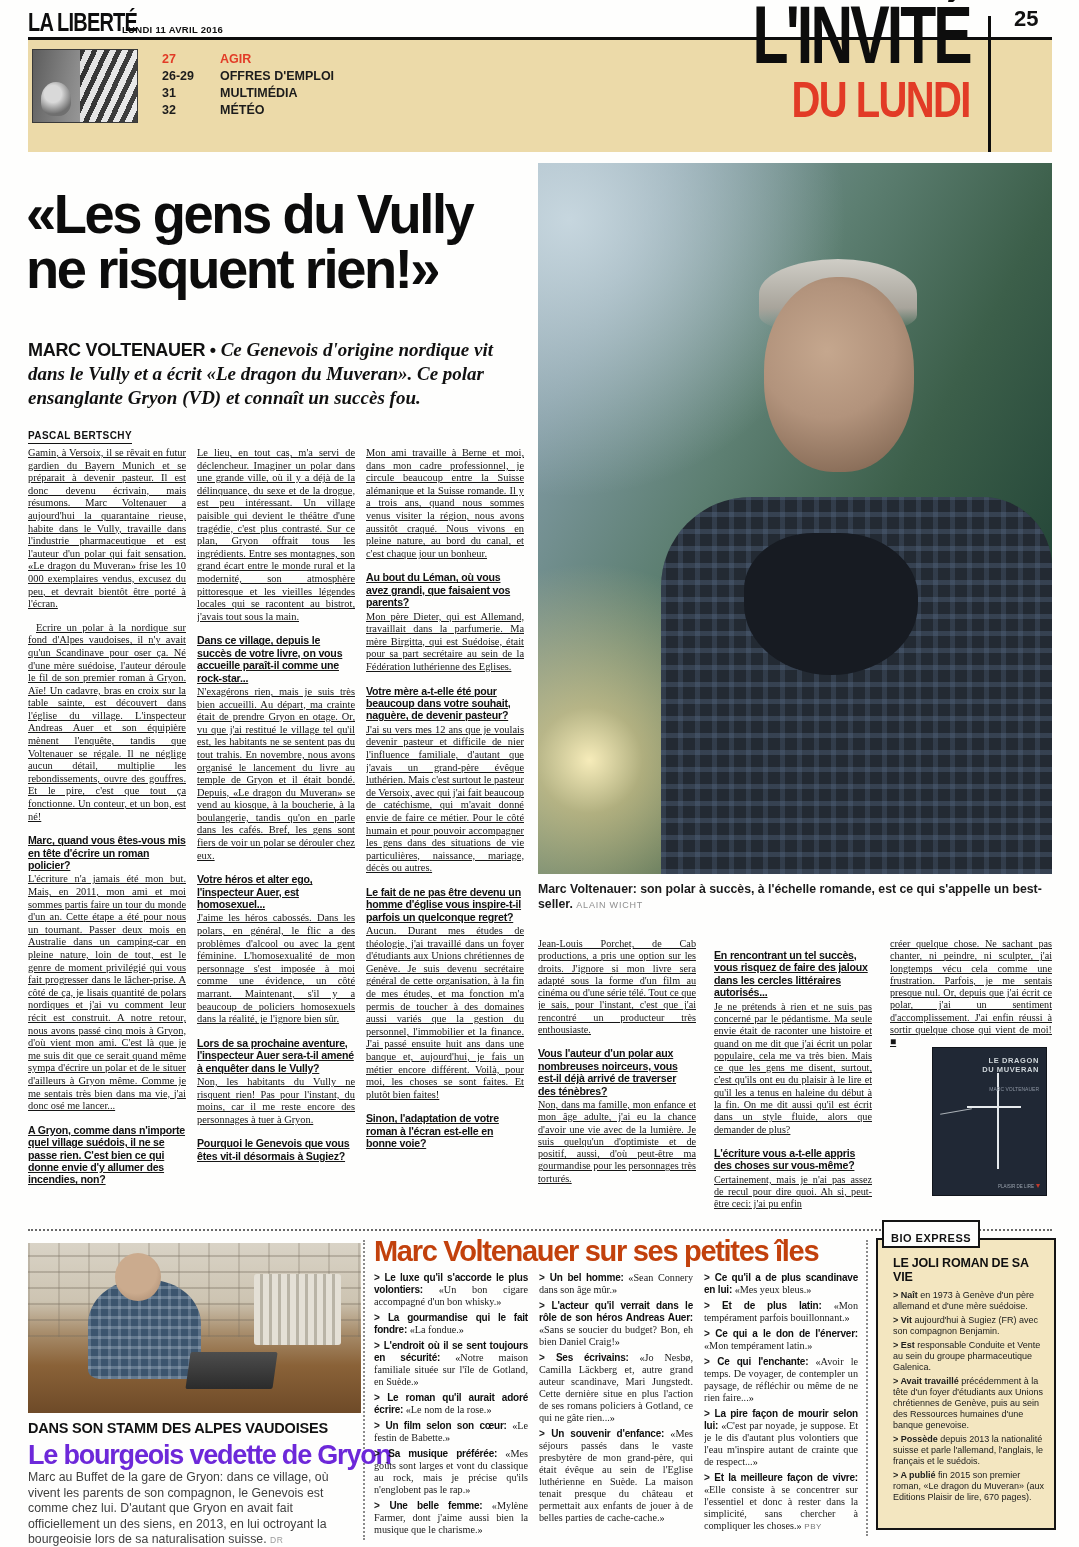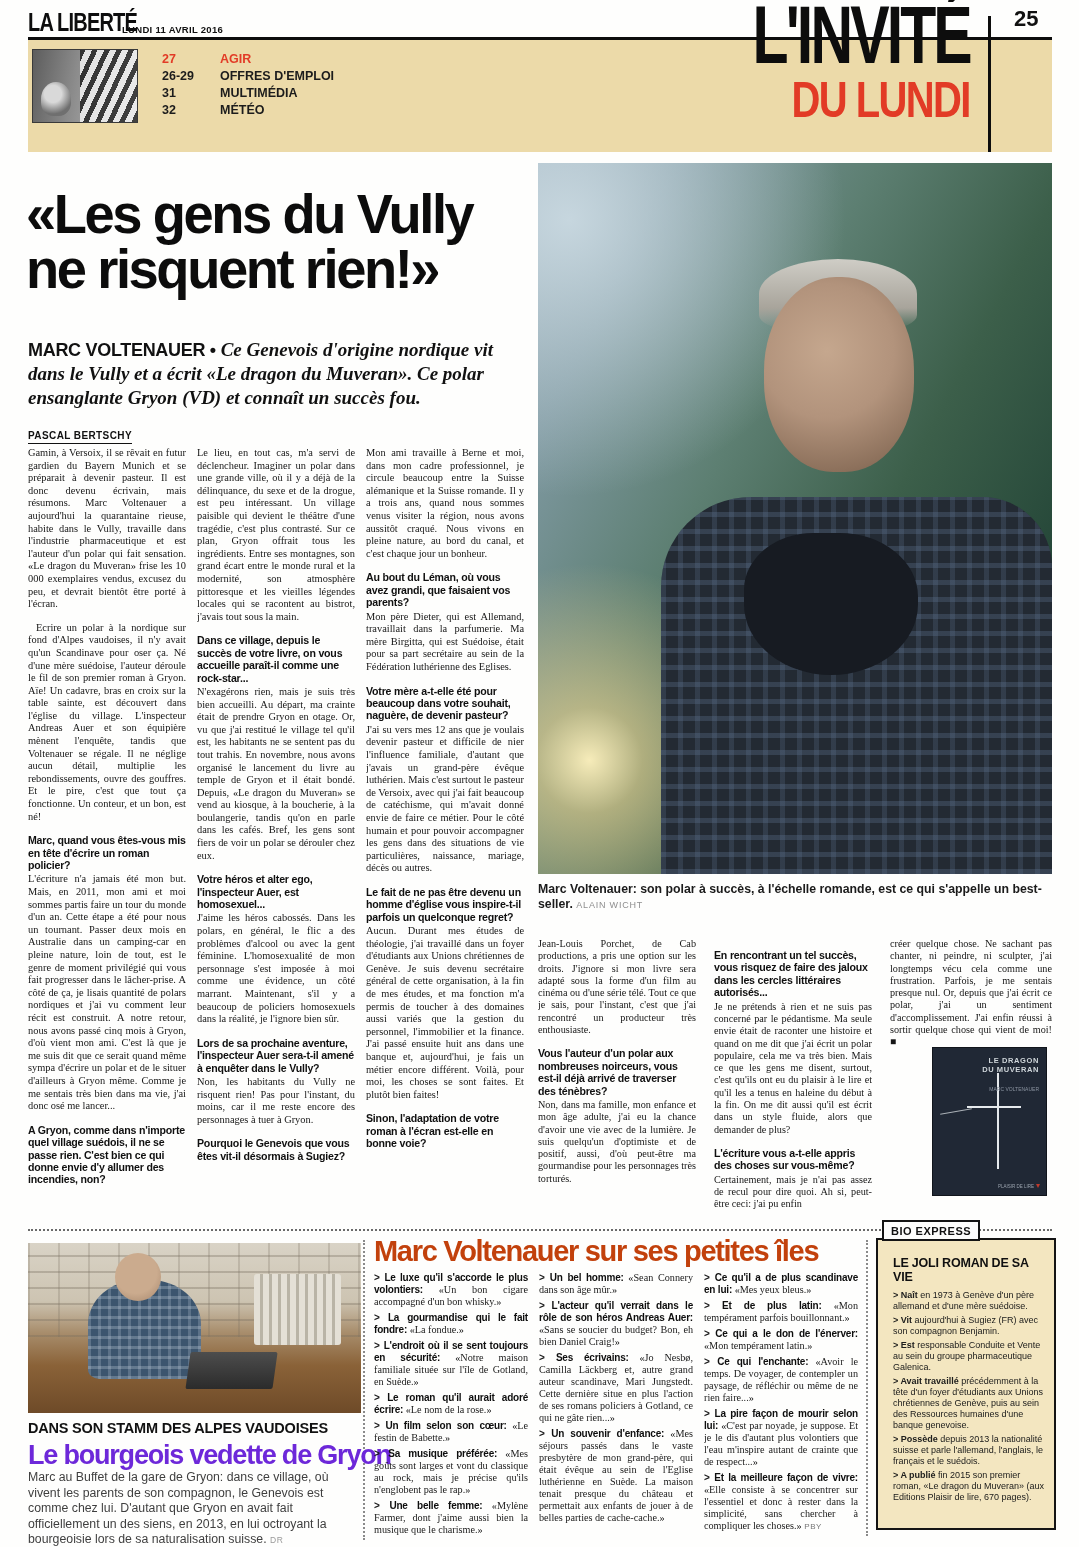--- a/index.html
+++ b/index.html
@@ -34,21 +34,21 @@
   
   .headline{left:26px;top:186px;width:512px;font:900 56px/55px "Liberation Sans",sans-serif;
             letter-spacing:-2.5px;color:#0c0c0c;transform:scaleX(.97);transform-origin:left top;}
   .standfirst{left:28px;top:338px;width:502px;font:700 italic 19px/24px "Liberation Serif",serif;color:#111;}
   .standfirst b{font:800 18px "Liberation Sans",sans-serif;font-style:normal;letter-spacing:-.3px;}
   .byline{left:28px;top:430px;font:700 10px "Liberation Sans",sans-serif;letter-spacing:.4px;
           border-bottom:1.5px solid #111;padding-bottom:2px;color:#111;}
 
   
   .col{position:absolute;width:158px;font:10.4px/12.6px "Liberation Serif",serif;text-align:justify;
-       overflow:hidden;hyphens:auto;color:#161616;}
+       overflow:hidden;hyphens:auto;color:#161616;text-decoration:underline;}
   .col p{margin:0;}
   .col .blk-p + .blk-p{margin-top:11px;text-indent:8px;}
   .col .blk-q{margin-top:11px;margin-bottom:2px;font:700 10.6px/12.4px "Liberation Sans",sans-serif;
               text-align:left;letter-spacing:-.2px;color:#101010;}
   .row1{top:447px;height:778px;}
   .row2{top:938px;height:292px;font-size:10.2px;line-height:12.3px;}
 
   
   .photo{left:538px;top:163px;width:514px;height:711px;overflow:hidden;
      background:
@@ -115,21 +115,21 @@
            font:10px/12px "Liberation Serif",serif;color:#191919;}
   .isl-col p{margin:0 0 4px 0;text-align:justify;}
   .isl-col .arrow{font:700 10px "Liberation Sans",sans-serif;}
   .isl-col .blabel{font:700 10px/12px "Liberation Sans",sans-serif;letter-spacing:-.2px;color:#0e0e0e;}
   .isl-col .bquote{font:10.2px/12px "Liberation Serif",serif;}
   .isl-col .bcredit{font:400 8px "Liberation Sans",sans-serif;color:#777;letter-spacing:.5px;}
 
   
   .bio-box{left:876px;top:1238px;width:180px;height:292px;background:#f3e6c0;border:2px solid #141414;
            box-sizing:border-box;padding:16px 8px 6px 15px;overflow:hidden;}
-  .bio-tab{left:882px;top:1220px;background:#fdfdfc;border:2px solid #141414;padding:3px 7px 2px 7px;
+  .bio-tab{left:882px;top:1220px;background:#fdfdfc;border:2px solid #141414;padding:10px 7px 2px 7px;
            font:800 11px "Liberation Sans",sans-serif;letter-spacing:.5px;color:#111;z-index:3;}
   .bio-title{font:800 12.5px "Liberation Sans",sans-serif;letter-spacing:-.2px;color:#101010;margin:0 0 6px 0;}
   .bio-list p{margin:0 0 3px 0;font:9px/11px "Liberation Sans",sans-serif;color:#20201e;text-align:left;}
   .bio-list b{font-weight:800;}
   .bio-list .arrow{font-weight:800;}
 </style>
 </head>
 <body>
 
 <div class="page">

